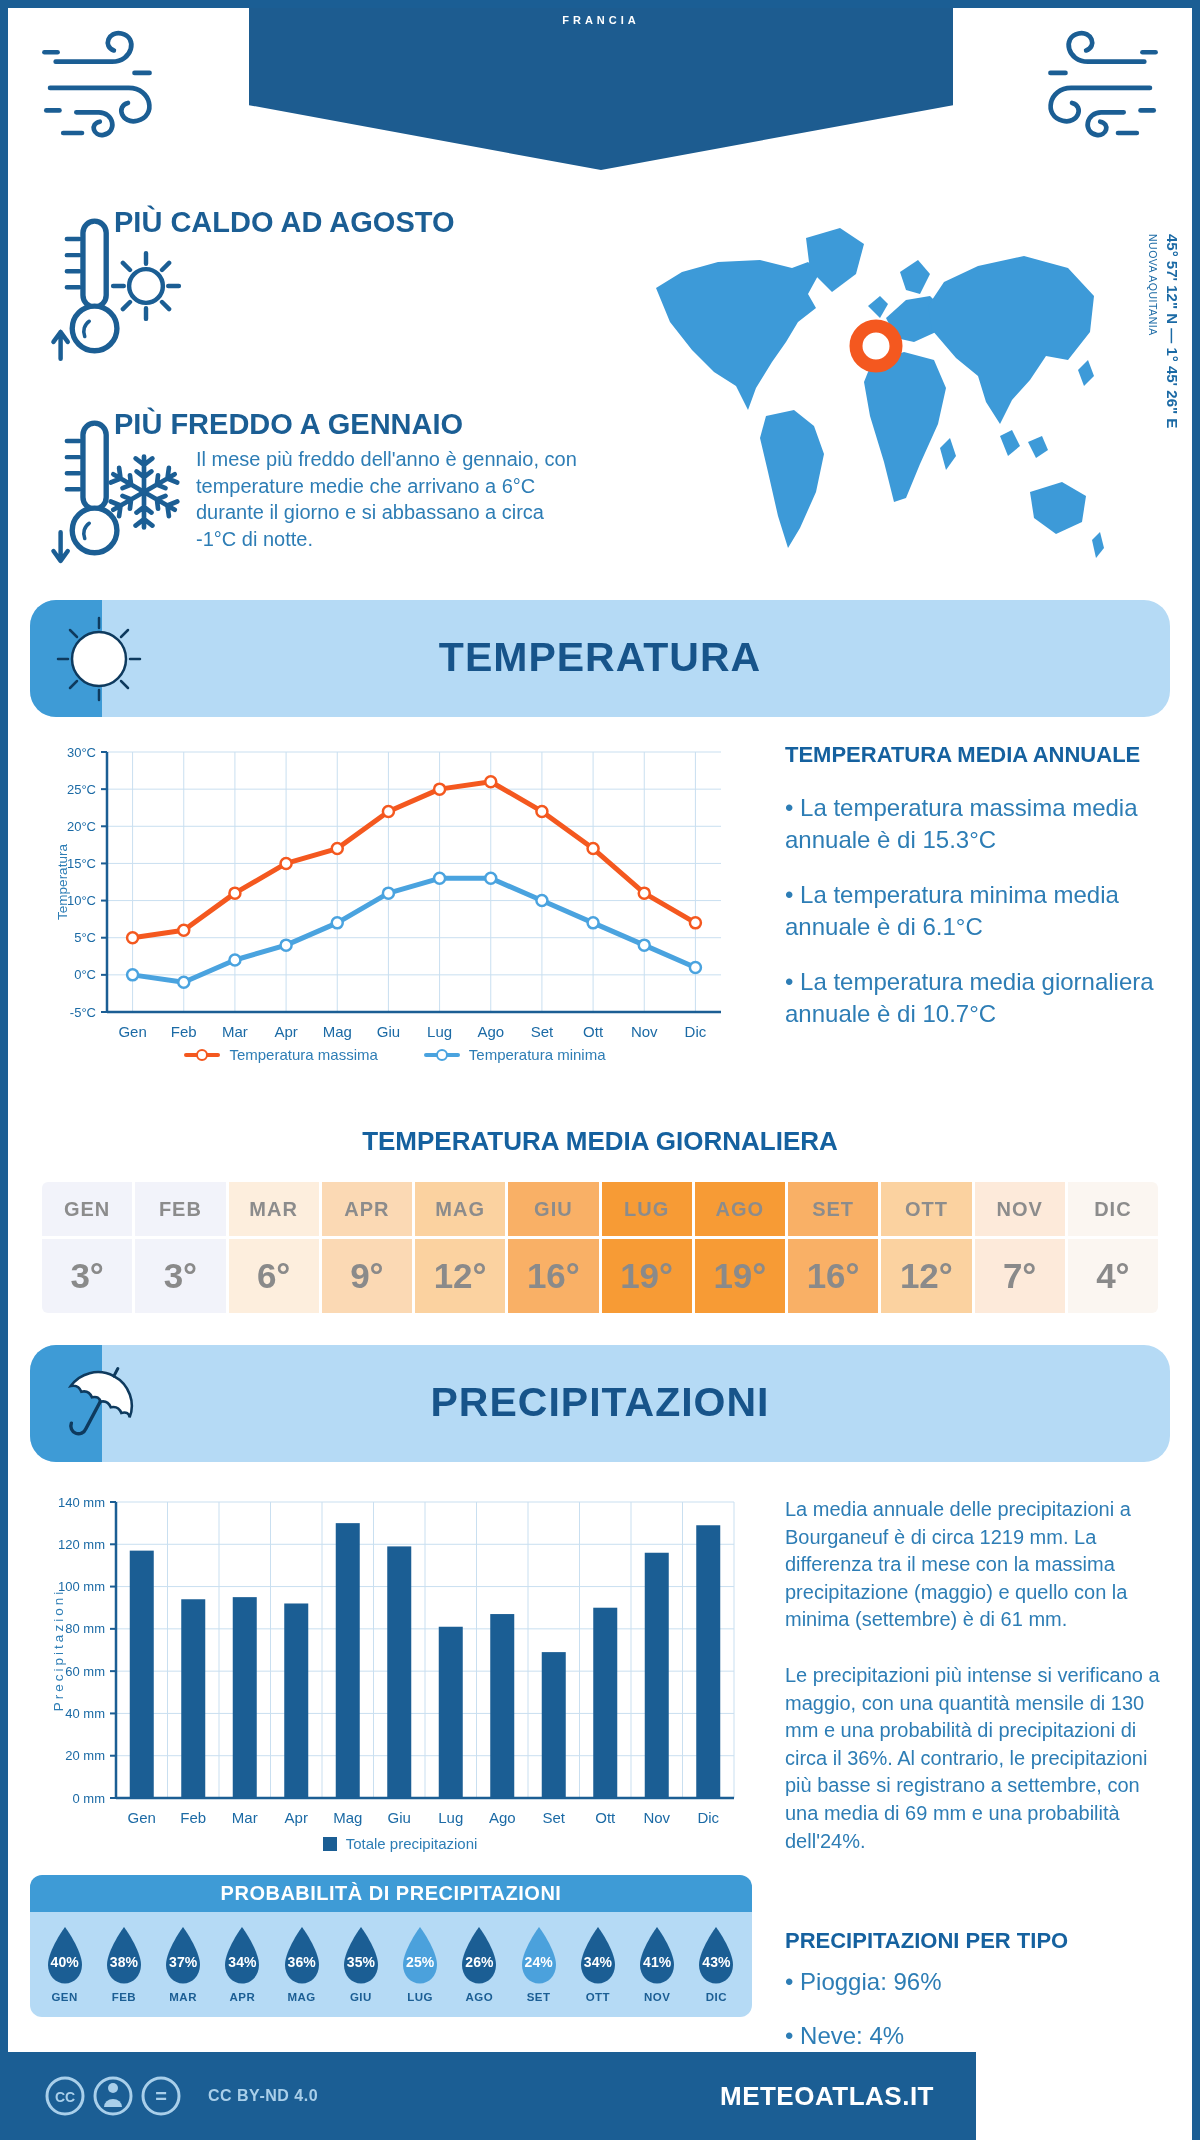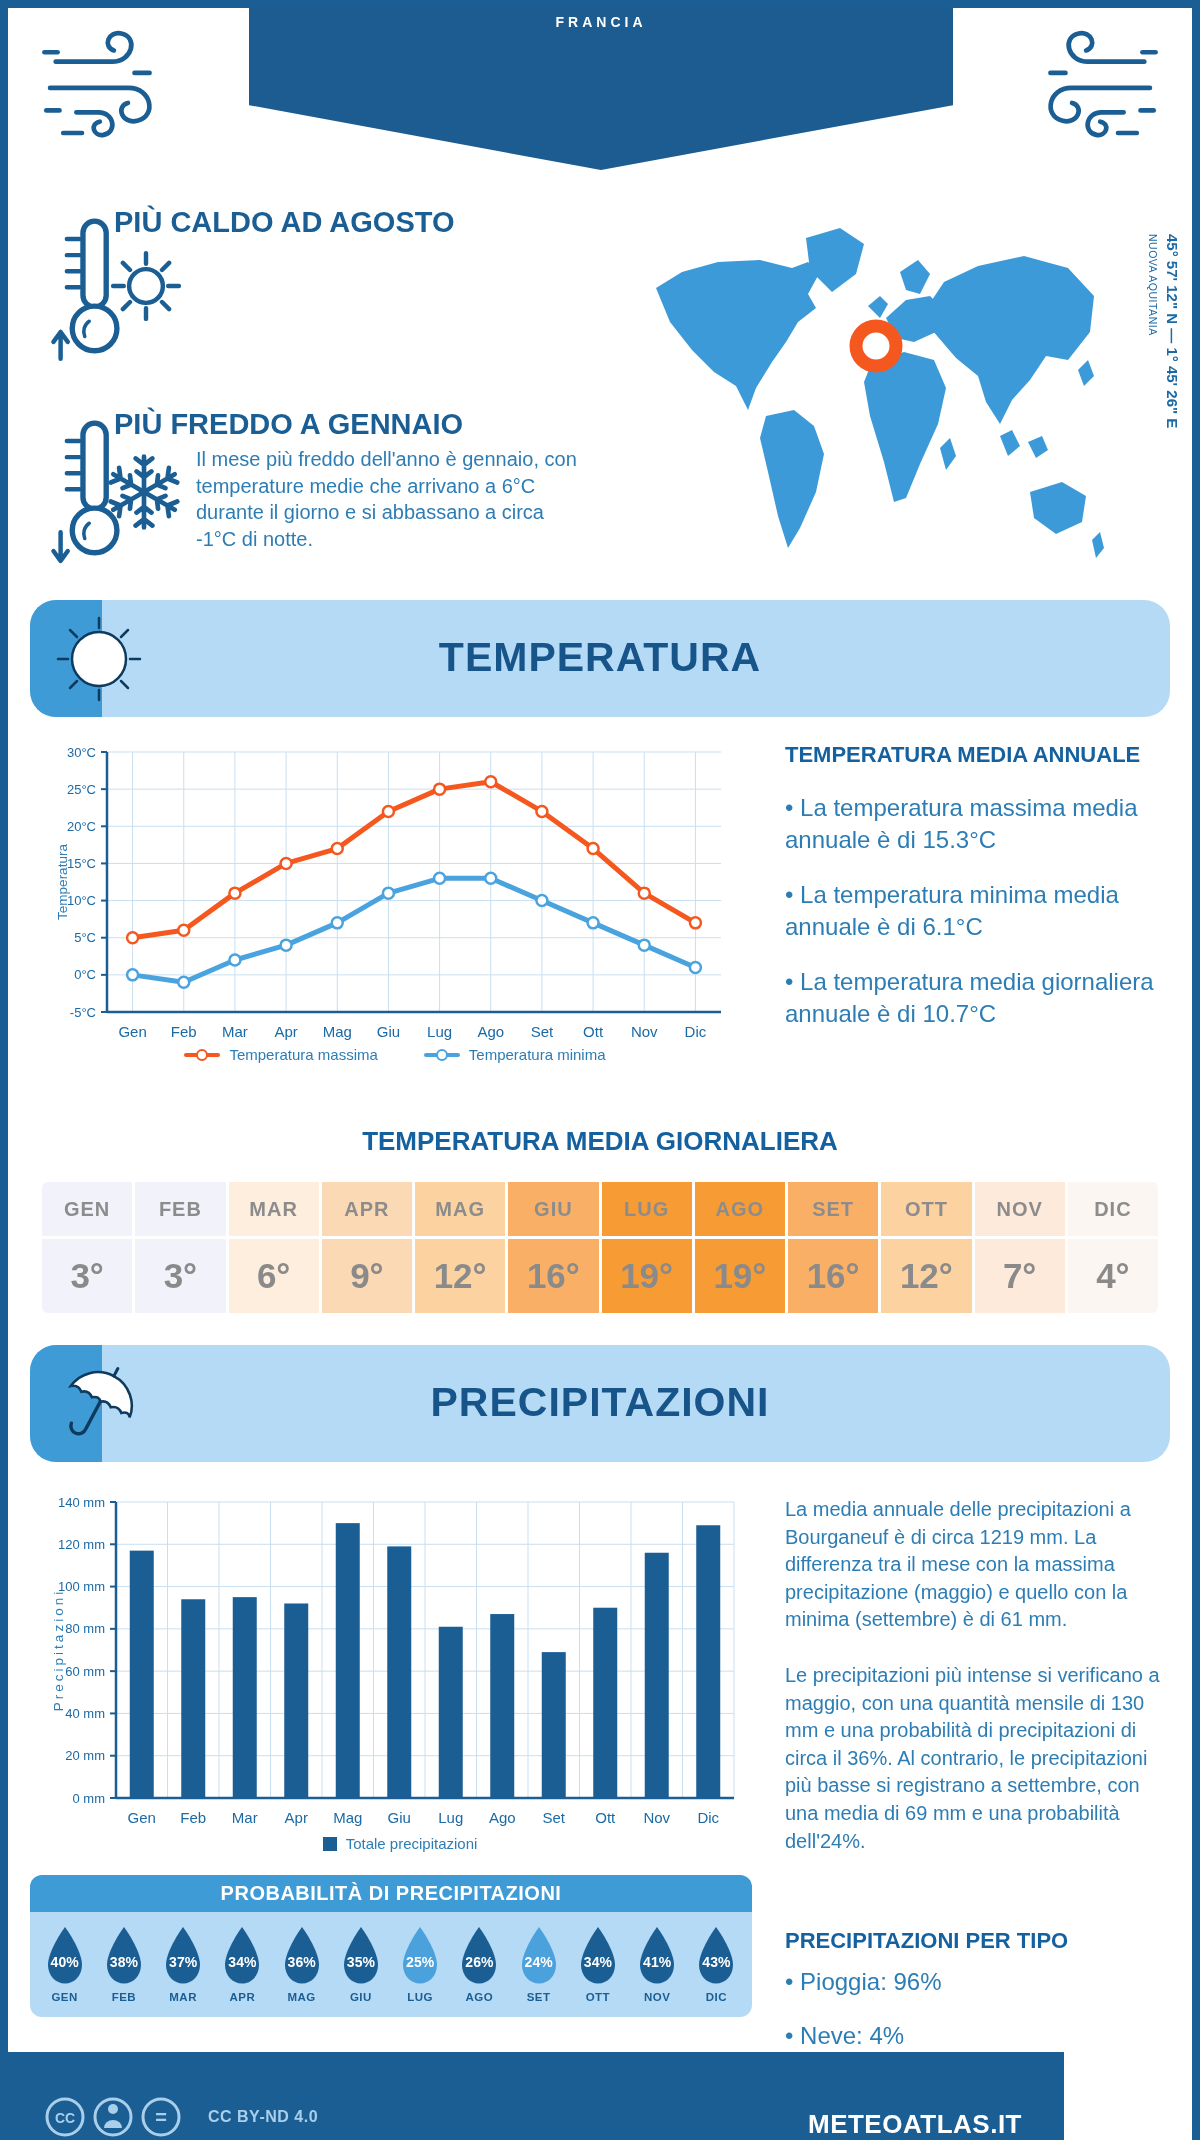--- a/index.html
+++ b/index.html
@@ -9,21 +9,21 @@
   }
   .frame{position:absolute;inset:0;border:8px solid #1b5e94;border-bottom:none;pointer-events:none;z-index:60;}
 
   
   .header-banner{
     position:absolute;left:249px;top:8px;width:704px;height:162px;background:#1d5c90;
     clip-path:polygon(0 0,100% 0,100% 60%,50% 100%,0 60%);
     text-align:center;color:#fff;z-index:5;
   }
   .header-title{margin:0;padding-top:20px;font-size:47px;font-weight:bold;letter-spacing:1px;}
-  .header-subtitle{margin-top:6px;font-size:14px;letter-spacing:4px;font-weight:bold;}
+  .header-subtitle{margin-top:6px;font-size:11px;letter-spacing:4px;font-weight:bold;}
   .wind{position:absolute;top:26px;width:152px;height:122px;}
   .wind.left{left:36px;}
   .wind.right{left:1012px;transform:scaleX(-1);}
 
   
   .hl-title{position:absolute;left:114px;font-size:29px;font-weight:bold;color:#1b5e94;}
   .hl-text{position:absolute;font-size:20px;line-height:1.33;color:#2d7db5;}
   .thermo{position:absolute;left:48px;width:86px;height:152px;}
   .sun-small{position:absolute;left:106px;top:246px;width:80px;height:80px;}
   .snowflake{position:absolute;left:102px;top:450px;width:84px;height:84px;}
@@ -75,22 +75,22 @@
   .prob{position:absolute;left:30px;top:1875px;width:722px;border-radius:12px;overflow:hidden;}
   .prob-head{height:37px;background:#3e9bd6;color:#fff;font-size:20px;font-weight:bold;text-align:center;line-height:37px;letter-spacing:.5px;}
   .prob-body{background:#b5daf5;padding:12px 6px 14px 5px;display:grid;grid-template-columns:repeat(12,1fr);}
   .drop-cell{display:flex;flex-direction:column;align-items:center;}
   .drop-wrap{position:relative;width:46px;height:62px;}
   .drop-pct{position:absolute;left:0;right:0;top:30px;text-align:center;color:#fff;font-size:14px;font-weight:bold;}
   .drop-month{margin-top:5px;font-size:11.5px;font-weight:bold;color:#1b5e94;letter-spacing:.5px;}
 
   
   .footer{
-    position:absolute;left:0;top:2052px;width:1064px;height:88px;background:#1b5e94;
-    display:flex;align-items:flex-end;justify-content:space-between;box-sizing:border-box;padding:0 42px;z-index:50;
+    position:absolute;left:0;top:2052px;width:976px;height:88px;background:#1b5e94;
+    display:flex;align-items:center;justify-content:space-between;box-sizing:border-box;padding:0 42px;z-index:50;
   }
   .footer .lic{display:flex;align-items:center;gap:16px;}
   .footer .lic-label{color:#a9cfea;font-weight:bold;font-size:16px;letter-spacing:.5px;}
   .footer .brand{color:#fff;font-weight:bold;font-size:26px;letter-spacing:.5px;}
 </style>
 </head>
 <body>
 
 <div class="page">
 

